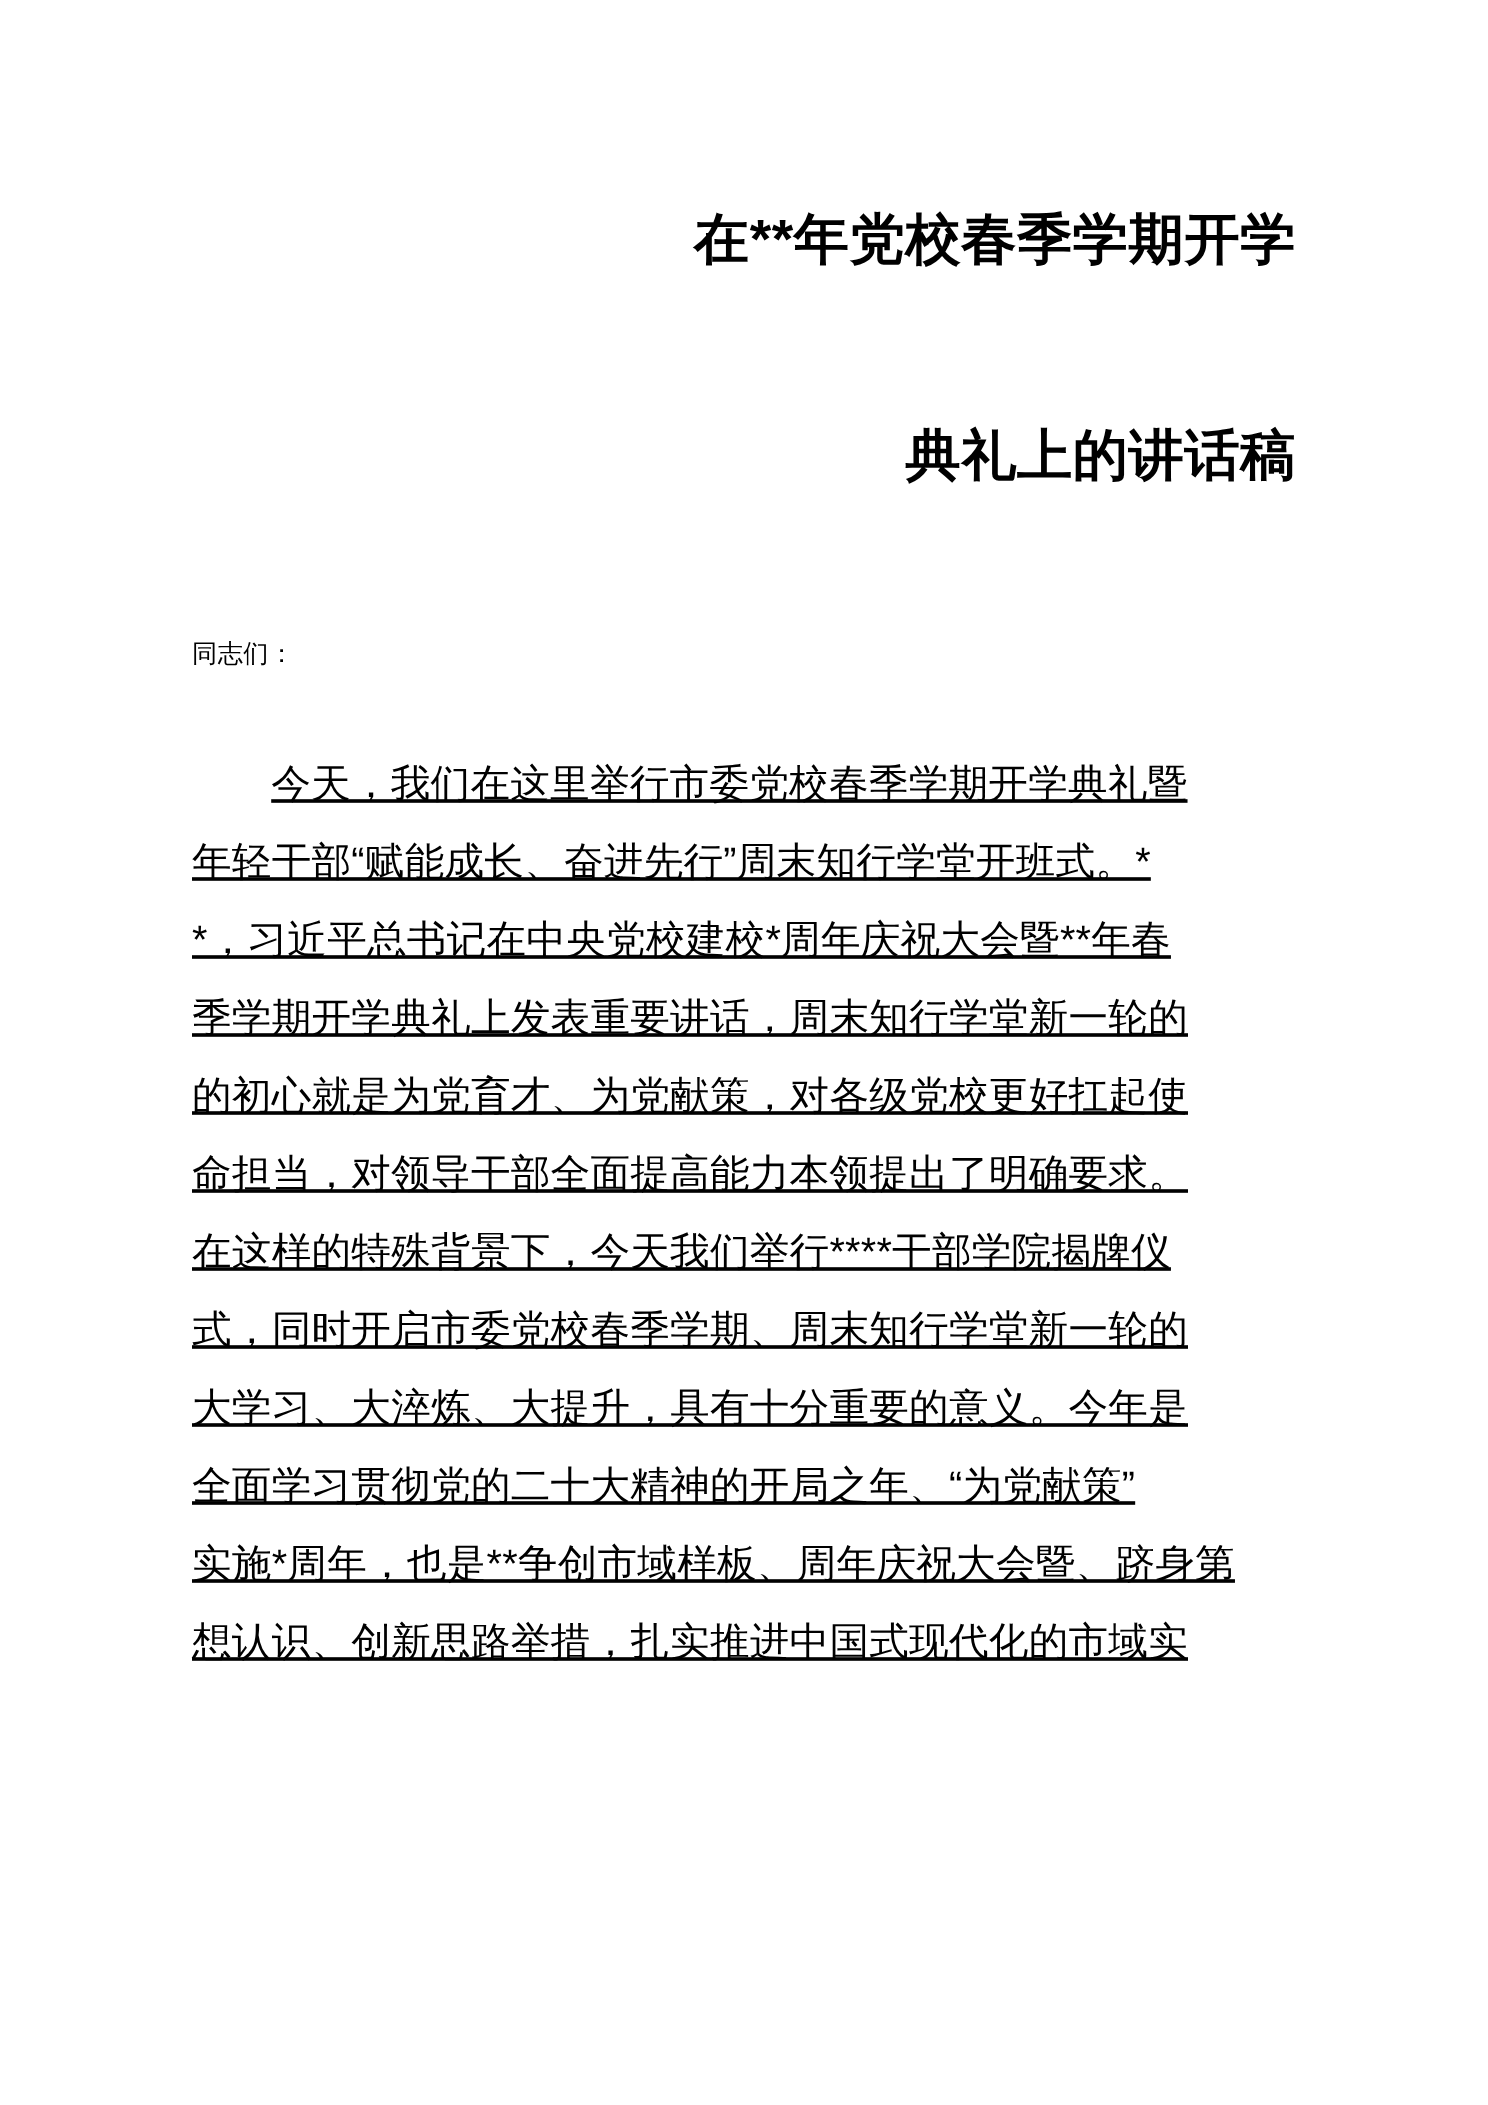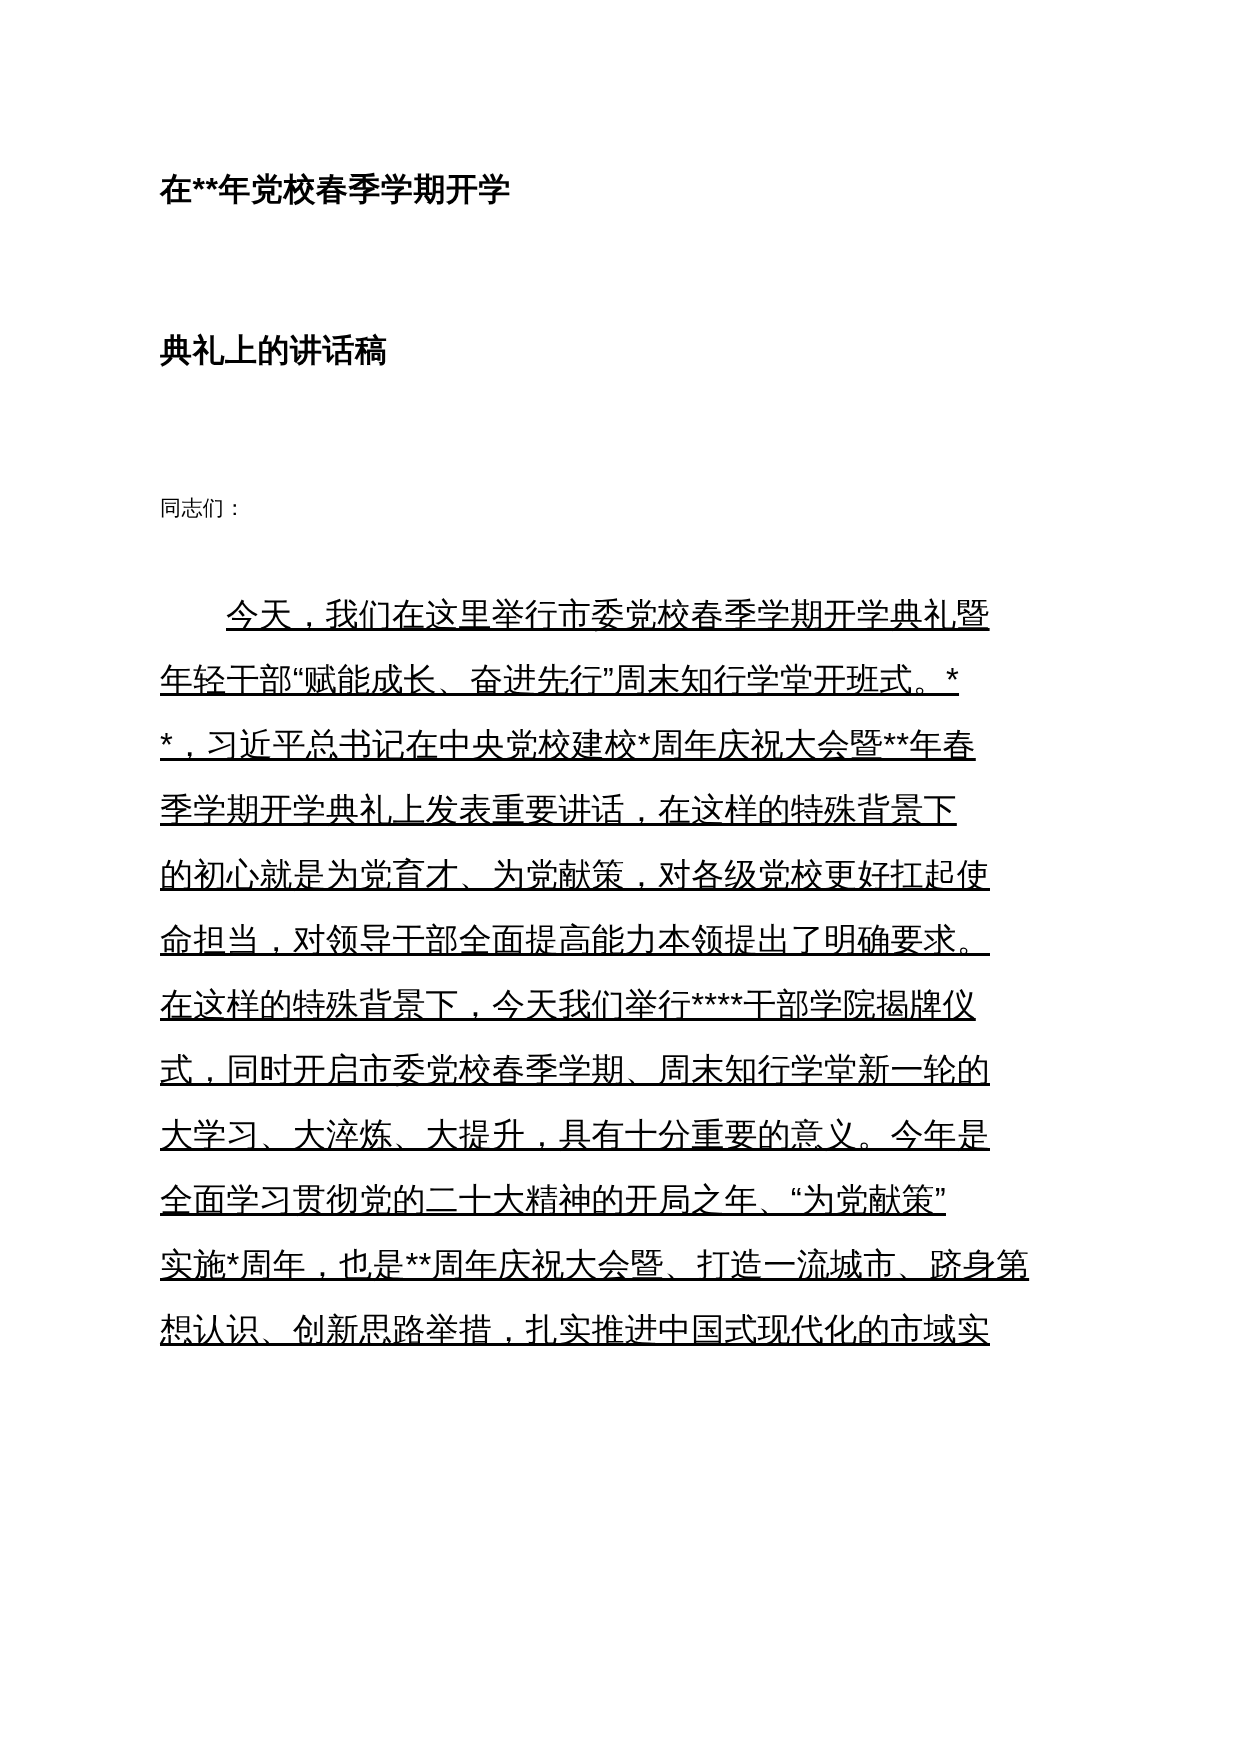--- a/index.html
+++ b/index.html
@@ -17,23 +17,23 @@
   .page {
     position: relative;
     width: 1240px;
     height: 1754px;
     background: #ffffff;
     box-sizing: border-box;
     padding: 0 160px;
   }
   .doc-title {
     font-weight: bold;
-    font-size: 32px;
+    font-size: 46px;
     line-height: 1.35;
-    text-align: left;
+    text-align: right;
     letter-spacing: 0.5px;
     white-space: nowrap;
   }
   .title-line-1 {
     padding-top: 168px;
   }
   .title-line-2 {
     padding-top: 118px;
   }
   .salutation {
@@ -64,24 +64,24 @@
   <div class="doc-title title-line-1">在**年党校春季学期开学</div>
 
   <div class="doc-title title-line-2">典礼上的讲话稿</div>
 
   <div class="salutation">同志们：</div>
 
   <div class="body-block">
     <div class="body-line first">今天，我们在这里举行市委党校春季学期开学典礼暨</div>
     <div class="body-line">年轻干部“赋能成长、奋进先行”周末知行学堂开班式。*</div>
     <div class="body-line">*，习近平总书记在中央党校建校*周年庆祝大会暨**年春</div>
-    <div class="body-line">季学期开学典礼上发表重要讲话，在这样的特殊背景下</div>
+    <div class="body-line">季学期开学典礼上发表重要讲话，周末知行学堂新一轮的</div>
     <div class="body-line">的初心就是为党育才、为党献策，对各级党校更好扛起使</div>
     <div class="body-line">命担当，对领导干部全面提高能力本领提出了明确要求。</div>
     <div class="body-line">在这样的特殊背景下，今天我们举行****干部学院揭牌仪</div>
     <div class="body-line">式，同时开启市委党校春季学期、周末知行学堂新一轮的</div>
     <div class="body-line">大学习、大淬炼、大提升，具有十分重要的意义。今年是</div>
     <div class="body-line">全面学习贯彻党的二十大精神的开局之年、“为党献策”</div>
-    <div class="body-line">实施*周年，也是**周年庆祝大会暨、打造一流城市、跻身第</div>
+    <div class="body-line">实施*周年，也是**争创市域样板、周年庆祝大会暨、跻身第</div>
     <div class="body-line">想认识、创新思路举措，扎实推进中国式现代化的市域实</div>
   </div>
 
 </div>
 
 </body></html>

